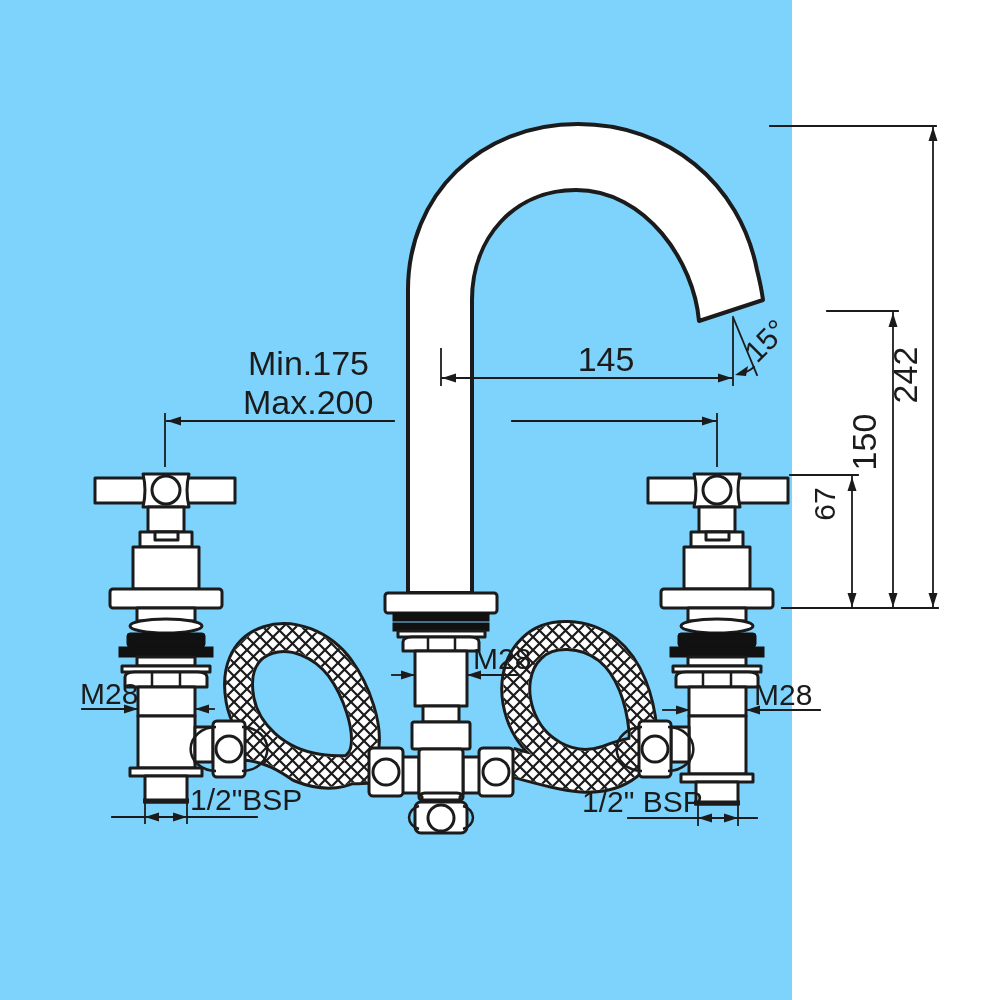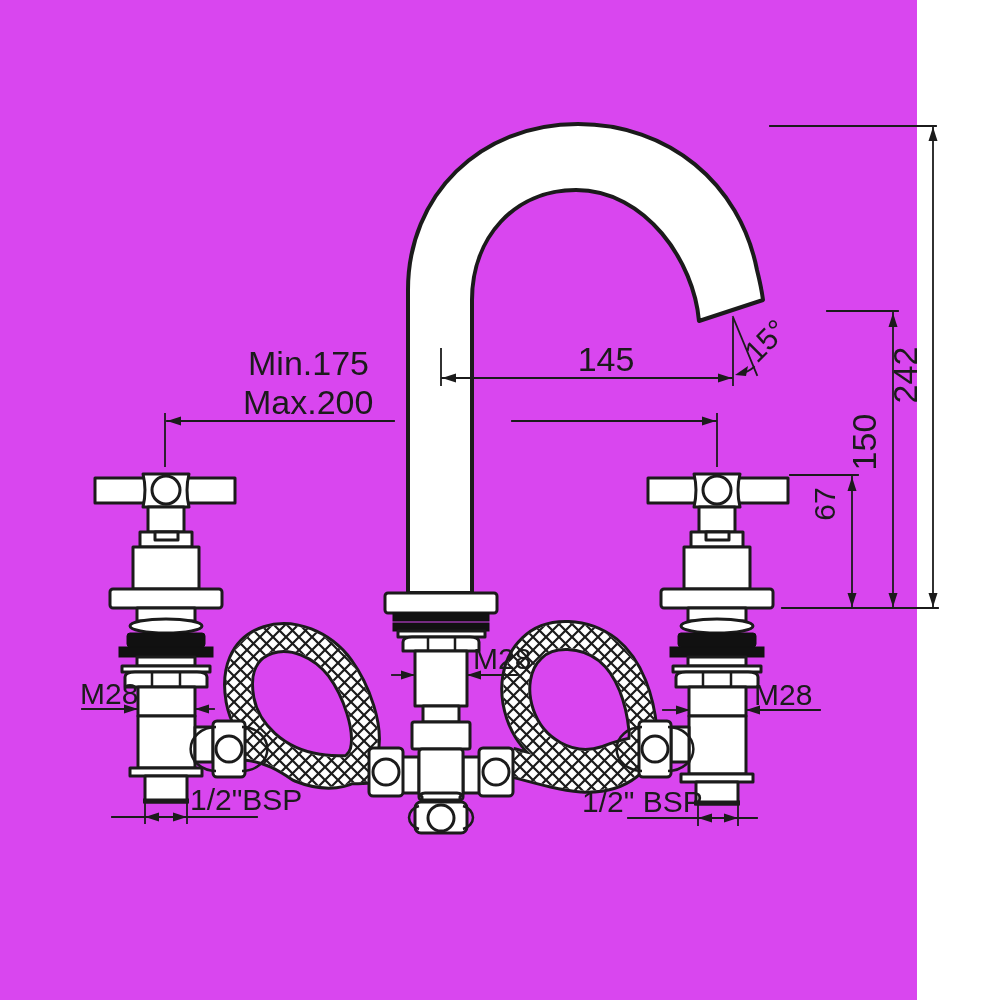--- a/index.html
+++ b/index.html
@@ -1,16 +1,16 @@
 <!DOCTYPE html>
 <html><head>
 <meta charset="utf-8">
 <style>
   html,body{margin:0;padding:0;background:#ffffff;}
-  .stage{width:917px;height:1000px;background:#d946ef;position:relative;font-family:"Liberation Sans",sans-serif;text-align:right;}
+  .stage{width:792px;height:1000px;background:#7dd3fc;position:relative;font-family:"Liberation Sans",sans-serif;text-align:right;}
   svg{display:block;}
   text{font-family:"Liberation Sans",sans-serif;fill:#1b1b1b;}
   .dim-text{font-size:34px;}
   .dim-text-sm{font-size:30px;}
   .part{fill:#ffffff;stroke:#1b1b1b;stroke-width:3;stroke-linejoin:round;}
   .part-thick{fill:#ffffff;stroke:#1b1b1b;stroke-width:4;stroke-linejoin:round;}
   .gasket{fill:#111111;stroke:#111111;}
   .dim{stroke:#1b1b1b;stroke-width:1.8;fill:none;stroke-linecap:square;}
   .arrow{fill:#1b1b1b;stroke:none;}
   .facet{stroke:#1b1b1b;stroke-width:2.5;fill:none;}

